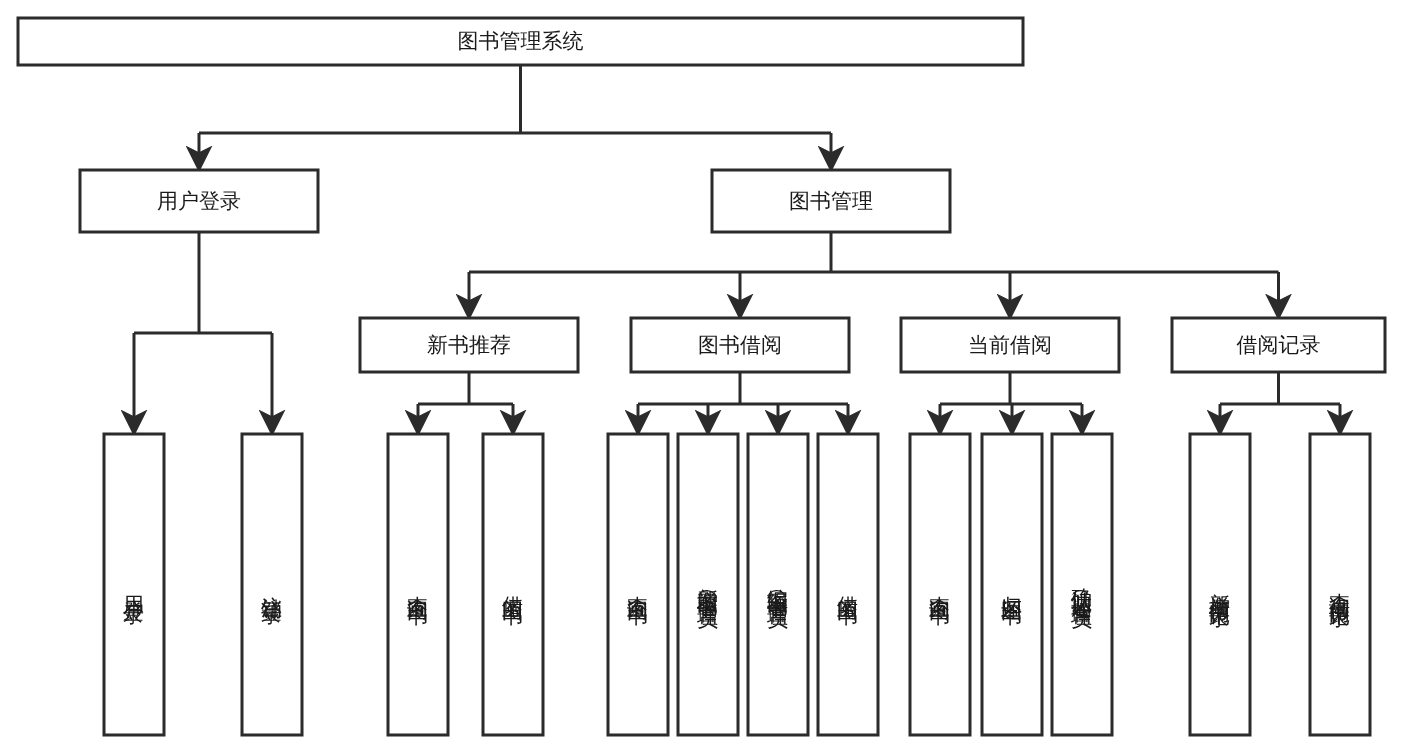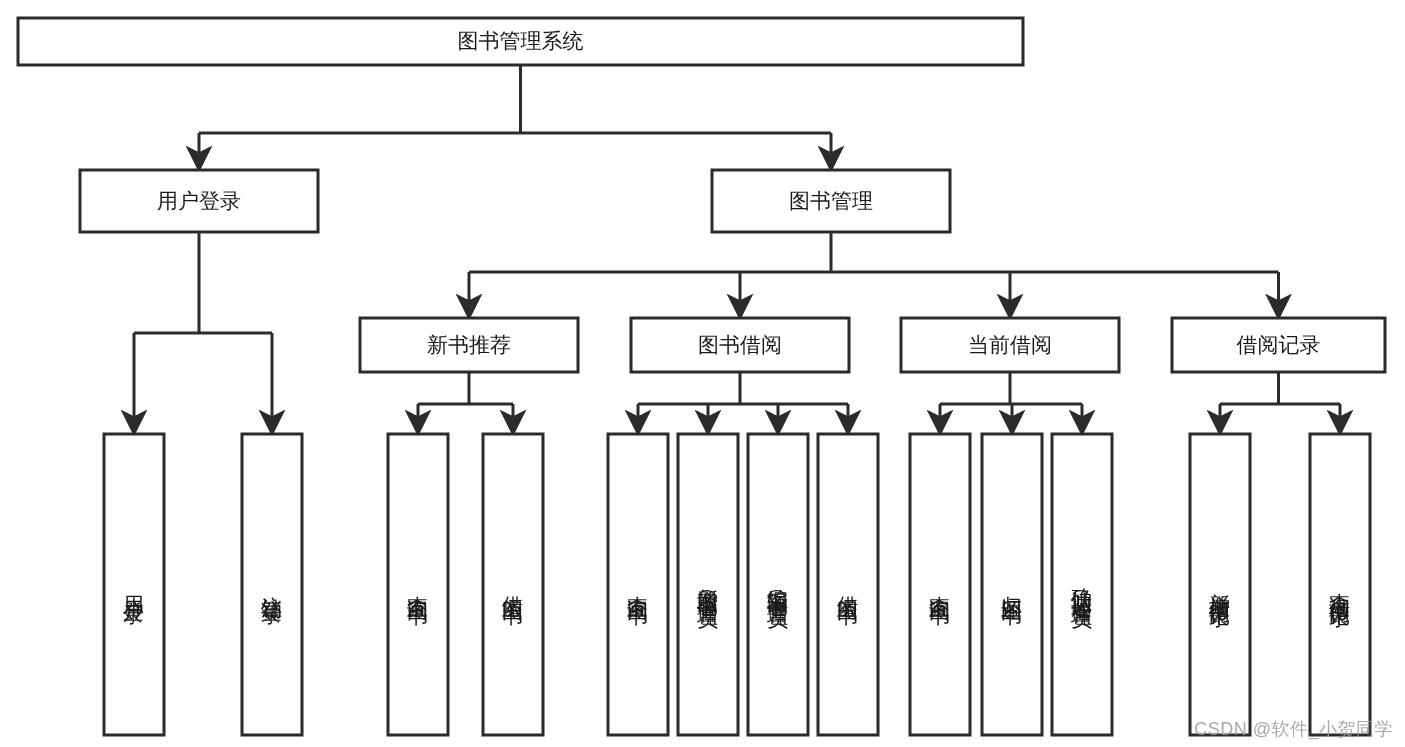--- a/index.html
+++ b/index.html
@@ -162,15 +162,14 @@
       <div class="leaf-label-wrap" style="left: 678px; top: 434px; width: 60px; height: 301px;">新增图书（管理员）</div>
       <div class="leaf-label-wrap" style="left: 748px; top: 434px; width: 60px; height: 301px;">编辑图书（管理员）</div>
       <div class="leaf-label-wrap" style="left: 818px; top: 434px; width: 60px; height: 301px;">借阅图书</div>
       <div class="leaf-label-wrap" style="left: 910px; top: 434px; width: 60px; height: 301px;">查询图书</div>
       <div class="leaf-label-wrap" style="left: 982px; top: 434px; width: 60px; height: 301px;">归还图书</div>
       <div class="leaf-label-wrap" style="left: 1052px; top: 434px; width: 60px; height: 301px;">确认归还（管理员）</div>
       <div class="leaf-label-wrap" style="left: 1190px; top: 434px; width: 60px; height: 301px;">新增借阅记录</div>
       <div class="leaf-label-wrap" style="left: 1310px; top: 434px; width: 60px; height: 301px;">查询借阅记录</div>
     </div>
 
-  <div class="watermark">CSDN @软件_小贺同学</div>
 
 </div>
 
 </body></html>

